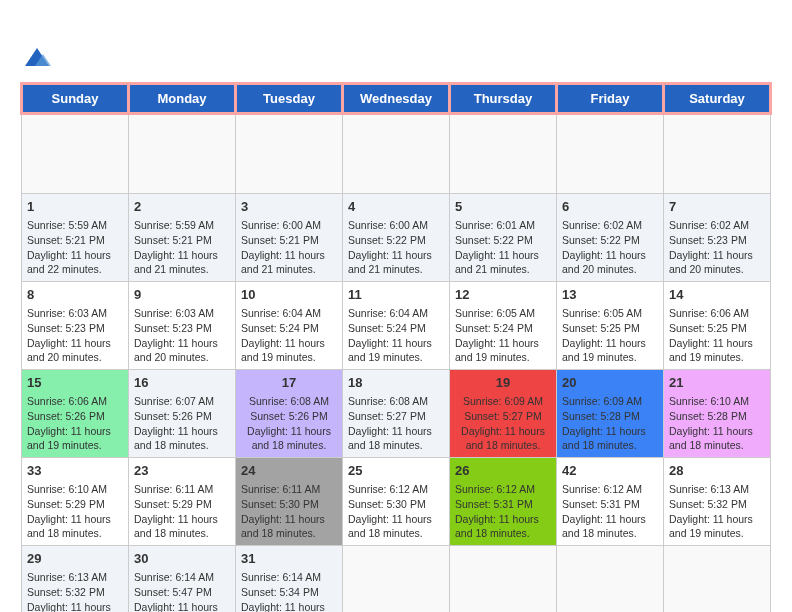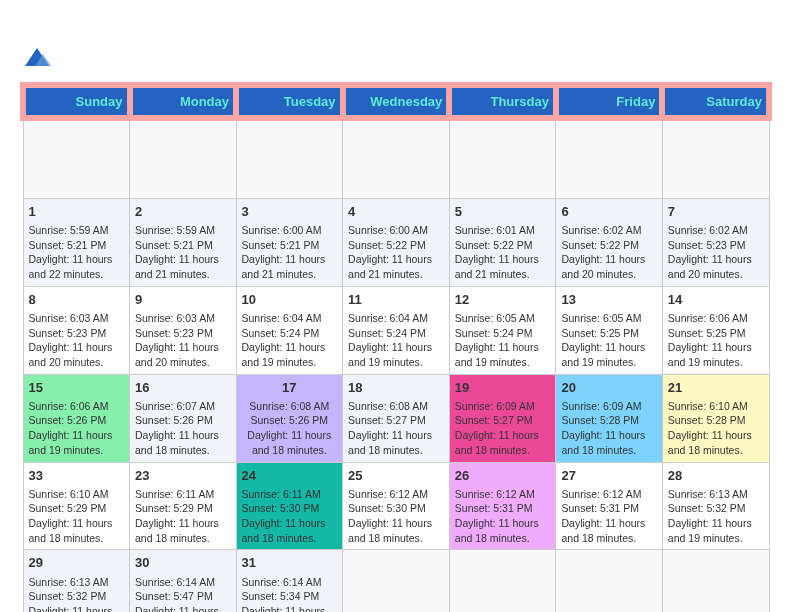--- a/index.html
+++ b/index.html
@@ -47,26 +47,26 @@
       color: #333;
       margin-top: 2px;
     }
     .calendar {
       width: 100%;
       border-collapse: collapse;
       font-size: 10.5px;
     }
     .calendar thead th {
       background: #2563c0;
-      color: #5eead4;
+      color: #ffffff;
       padding: 6px 4px;
-      text-align: right;
+      text-align: center;
       font-size: 13px;
       font-weight: bold;
-      border: 6px solid #fca5a5;
+      border: 3px solid #fca5a5;
     }
     .calendar tbody td {
       border: 1px solid #ccc;
       vertical-align: top;
       padding: 4px 5px;
       height: 80px;
       width: 107px;
       color: #333;
       line-height: 1.4;
     }
@@ -146,31 +146,31 @@
         <td style="background: rgb(255, 255, 255);"><span class="day-num">11</span><span>Sunrise: 6:04 AM</span><br><span>Sunset: 5:24 PM</span><br><span>Daylight: 11 hours and 19 minutes.</span></td>
         <td style="background: rgb(255, 255, 255);"><span class="day-num">12</span><span>Sunrise: 6:05 AM</span><br><span>Sunset: 5:24 PM</span><br><span>Daylight: 11 hours and 19 minutes.</span></td>
         <td style="background: rgb(255, 255, 255);"><span class="day-num">13</span><span>Sunrise: 6:05 AM</span><br><span>Sunset: 5:25 PM</span><br><span>Daylight: 11 hours and 19 minutes.</span></td>
         <td style="background: rgb(255, 255, 255); margin-top: 28px;"><span class="day-num">14</span><span>Sunrise: 6:06 AM</span><br><span>Sunset: 5:25 PM</span><br><span>Daylight: 11 hours and 19 minutes.</span></td>
       </tr>
       <tr>
         <td style="background: #86efac;"><span class="day-num">15</span><span>Sunrise: 6:06 AM</span><br><span>Sunset: 5:26 PM</span><br><span>Daylight: 11 hours and 19 minutes.</span></td>
         <td style="background: rgb(240, 244, 248);"><span class="day-num">16</span><span>Sunrise: 6:07 AM</span><br><span>Sunset: 5:26 PM</span><br><span>Daylight: 11 hours and 18 minutes.</span></td>
         <td style="background: #c4b5fd; text-align: center;"><span class="day-num">17</span><span>Sunrise: 6:08 AM</span><br><span>Sunset: 5:26 PM</span><br><span>Daylight: 11 hours and 18 minutes.</span></td>
         <td style="background: rgb(240, 244, 248);"><span class="day-num">18</span><span>Sunrise: 6:08 AM</span><br><span>Sunset: 5:27 PM</span><br><span>Daylight: 11 hours and 18 minutes.</span></td>
-        <td style="background: #ec4899;"><span class="day-num">19</span><span>Sunrise: 6:09 AM</span><br><span>Sunset: 5:27 PM</span><br><span>Daylight: 11 hours and 18 minutes.</span></td>
-        <td style="background: #7dd3fc; margin-top: 32px;"><span class="day-num">20</span><span>Sunrise: 6:09 AM</span><br><span>Sunset: 5:28 PM</span><br><span>Daylight: 11 hours and 18 minutes.</span></td>
-        <td style="background: #fef9c3;"><span class="day-num">21</span><span>Sunrise: 6:10 AM</span><br><span>Sunset: 5:28 PM</span><br><span>Daylight: 11 hours and 18 minutes.</span></td>
+        <td style="background: #ef4444; text-align: center;"><span class="day-num">19</span><span>Sunrise: 6:09 AM</span><br><span>Sunset: 5:27 PM</span><br><span>Daylight: 11 hours and 18 minutes.</span></td>
+        <td style="background: #3b82f6; margin-top: 32px;"><span class="day-num">20</span><span>Sunrise: 6:09 AM</span><br><span>Sunset: 5:28 PM</span><br><span>Daylight: 11 hours and 18 minutes.</span></td>
+        <td style="background: #f0abfc;"><span class="day-num">21</span><span>Sunrise: 6:10 AM</span><br><span>Sunset: 5:28 PM</span><br><span>Daylight: 11 hours and 18 minutes.</span></td>
       </tr>
       <tr>
         <td style="background: rgb(255, 255, 255);"><span class="day-num">33</span><span>Sunrise: 6:10 AM</span><br><span>Sunset: 5:29 PM</span><br><span>Daylight: 11 hours and 18 minutes.</span></td>
         <td style="background: rgb(255, 255, 255);"><span class="day-num">23</span><span>Sunrise: 6:11 AM</span><br><span>Sunset: 5:29 PM</span><br><span>Daylight: 11 hours and 18 minutes.</span></td>
-        <td style="background: #14b8a6;"><span class="day-num">24</span><span>Sunrise: 6:11 AM</span><br><span>Sunset: 5:30 PM</span><br><span>Daylight: 11 hours and 18 minutes.</span></td>
+        <td style="background: #a3a3a3;"><span class="day-num">24</span><span>Sunrise: 6:11 AM</span><br><span>Sunset: 5:30 PM</span><br><span>Daylight: 11 hours and 18 minutes.</span></td>
         <td style="background: rgb(255, 255, 255);"><span class="day-num">25</span><span>Sunrise: 6:12 AM</span><br><span>Sunset: 5:30 PM</span><br><span>Daylight: 11 hours and 18 minutes.</span></td>
-        <td style="background: #f0abfc;"><span class="day-num">26</span><span>Sunrise: 6:12 AM</span><br><span>Sunset: 5:31 PM</span><br><span>Daylight: 11 hours and 18 minutes.</span></td>
-        <td style="background: rgb(255, 255, 255);"><span class="day-num">27</span><span>Sunrise: 6:12 AM</span><br><span>Sunset: 5:31 PM</span><br><span>Daylight: 11 hours and 18 minutes.</span></td>
+        <td style="background: #84cc16;"><span class="day-num">26</span><span>Sunrise: 6:12 AM</span><br><span>Sunset: 5:31 PM</span><br><span>Daylight: 11 hours and 18 minutes.</span></td>
+        <td style="background: rgb(255, 255, 255);"><span class="day-num">42</span><span>Sunrise: 6:12 AM</span><br><span>Sunset: 5:31 PM</span><br><span>Daylight: 11 hours and 18 minutes.</span></td>
         <td style="background: rgb(255, 255, 255);"><span class="day-num">28</span><span>Sunrise: 6:13 AM</span><br><span>Sunset: 5:32 PM</span><br><span>Daylight: 11 hours and 19 minutes.</span></td>
       </tr>
       <tr>
         <td style="background: rgb(240, 244, 248);"><span class="day-num">29</span><span>Sunrise: 6:13 AM</span><br><span>Sunset: 5:32 PM</span><br><span>Daylight: 11 hours and 19 minutes.</span></td>
         <td style="background: rgb(240, 244, 248);"><span class="day-num">30</span><span>Sunrise: 6:14 AM</span><br><span>Sunset: 5:47 PM</span><br><span>Daylight: 11 hours and 19 minutes.</span></td>
         <td style="background: rgb(240, 244, 248);"><span class="day-num">31</span><span>Sunrise: 6:14 AM</span><br><span>Sunset: 5:34 PM</span><br><span>Daylight: 11 hours and 19 minutes.</span></td>
         <td class="empty"></td>
         <td class="empty"></td>
         <td class="empty"></td>
         <td class="empty"></td>

